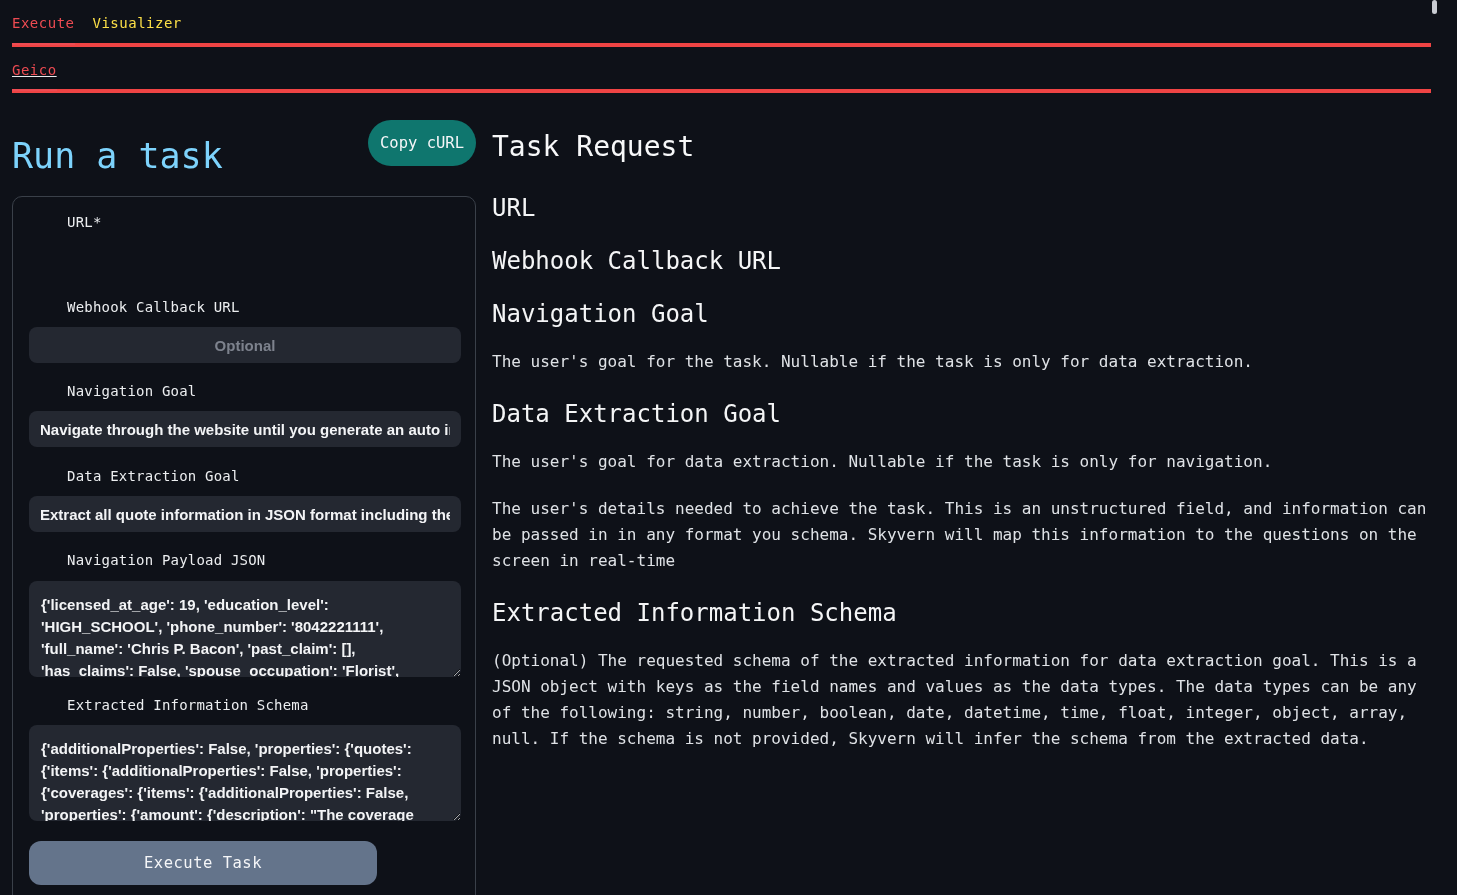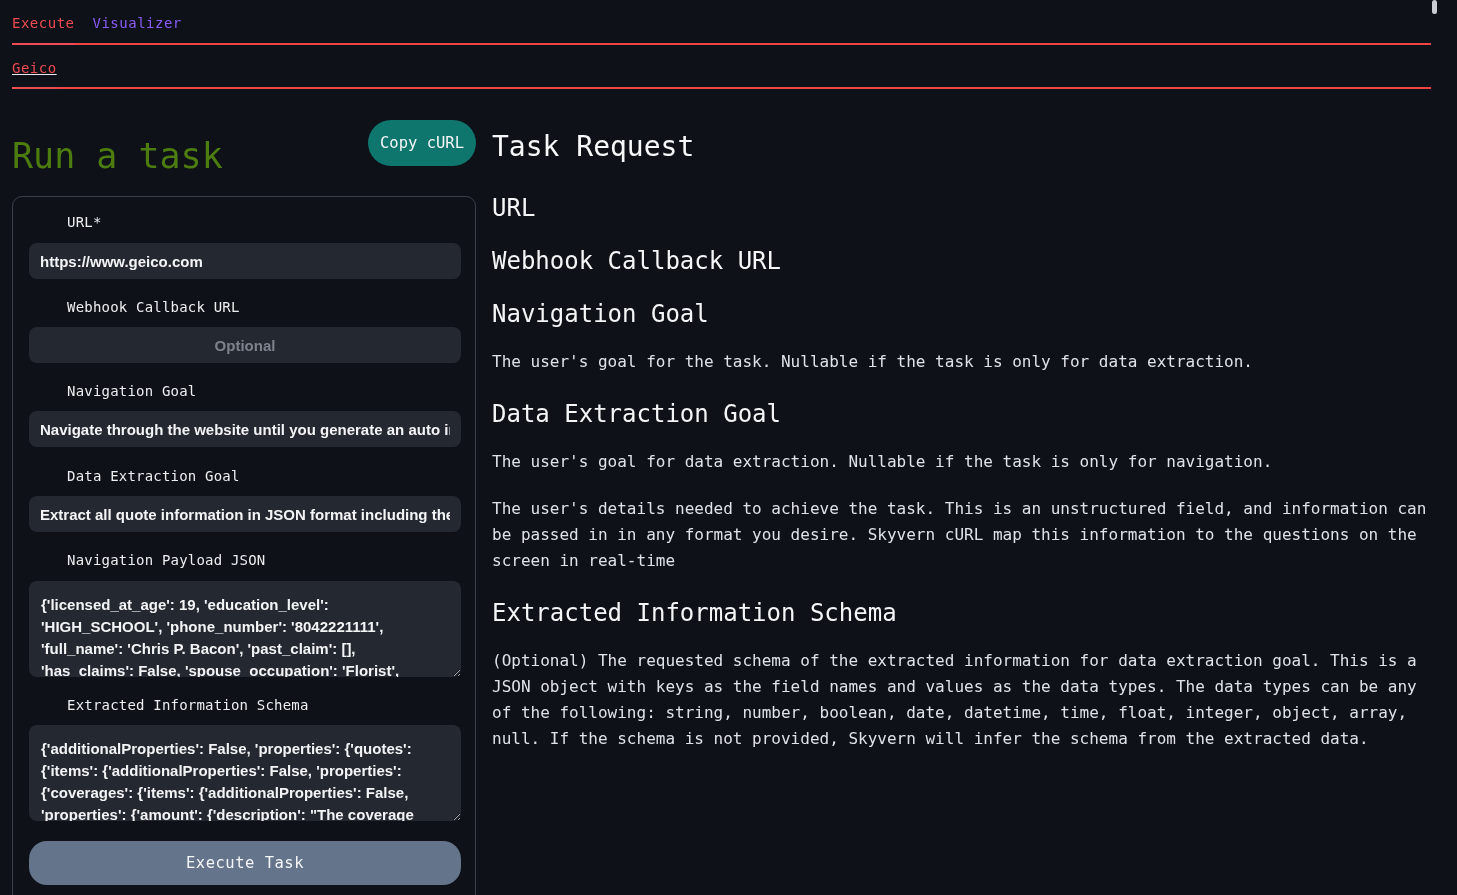--- a/index.html
+++ b/index.html
@@ -7,35 +7,35 @@
   body {
     background:#0e1118;
     font-family:"DejaVu Sans Mono", monospace;
     color:#e8eaed;
     position:relative;
     overflow:hidden;
   }
 
   
   .nav-wrap { position:absolute; left:12px; top:0; width:1419px; }
-  .tab-row { position:relative; border-bottom:2px solid #ef4444; }
+  .tab-row { position:relative; border-bottom:4px solid #ef4444; }
   .tab-row-1 { padding:15px 0 12px 0; }
   .tab-row-2 { padding:15px 0 11px 0;text-decoration:underline; }
   .tab-row { display:flex; gap:18px; }
   .tab {
-    font-size:14px; letter-spacing:0.5px; color:#8b5cf6;
+    font-size:14px; letter-spacing:0.5px; color:#fde047;
     cursor:pointer; position:relative; padding-bottom:12px; margin-bottom:-14px;
   }
   .tab-row-2 .tab { padding-bottom:11px; margin-bottom:-13px; }
   .tab.active { color:#ee4b52; border-bottom:2px solid #ee4b52; }
 
   
   .page-title {
     position:absolute; left:12px; top:136px;
-    font-size:35px; color:#4d7c0f; font-weight:400;
+    font-size:35px; color:#7dd3fc; font-weight:400;
   }
   .copy-curl-btn {
     position:absolute; left:368px; top:120px; width:108px; height:46px;
     background:#0f766e; border:none; border-radius:23px;
     color:#f5f6f8; font-family:"DejaVu Sans Mono", monospace; font-size:15.5px;
     cursor:pointer;
   }
   .form-card {
     position:absolute; left:12px; top:196px; width:464px; height:760px;
     border:1px solid #3a4049; border-radius:10px;
@@ -55,22 +55,22 @@
   .text-area {
     position:absolute; left:16px; width:432px; height:96px;
     background:#242831; border:none; border-radius:8px;
     color:#f3f4f6; font-family:"Liberation Sans", sans-serif;
     font-size:15px; font-weight:700; line-height:22px;
     padding:13px 12px 0 12px; outline:none;
     resize:vertical; overflow:hidden; white-space:pre-wrap; word-break:break-word;
   }
   .text-area::-webkit-scrollbar { width:0; height:0; }
   .execute-btn {
-    position:absolute; left:16px; top:644px; width:432px; height:44px;
-    background:#64748b; border:none; border-radius:18px;
+    position:absolute; left:16px; top:644px; width:348px; height:44px;
+    background:#64748b; border:none; border-radius:12px;
     color:#f5f6f8; font-family:"DejaVu Sans Mono", monospace; font-size:15.5px;
     letter-spacing:0.5px; cursor:pointer;
   }
 
   
   .lbl-1 { top:17px; }   .inp-1 { top:46px; }
   .lbl-2 { top:102px; }  .inp-2 { top:130px;text-align:center; }
   .lbl-3 { top:186px; }  .inp-3 { top:214px; }
   .lbl-4 { top:271px; }  .inp-4 { top:299px; }
   .lbl-5 { top:355px; }  .ta-1  { top:384px; }
@@ -107,21 +107,20 @@
   </div>
 </div>
 
 <h1 class="page-title">Run a task</h1>
 
 <button class="copy-curl-btn">Copy cURL</button>
 
 <div class="form-card">
 
   <div class="field-label lbl-1">URL*</div>
-  <input class="text-input inp-1" type="text" value="https://www.geico.com" style="">
 
   <div class="field-label lbl-2">Webhook Callback URL</div>
   <input class="text-input inp-2" type="text" placeholder="Optional" style="">
 
   <div class="field-label lbl-3">Navigation Goal</div>
   <input class="text-input inp-3" type="text" value="Navigate through the website until you generate an auto insurance quote" style="">
 
   <div class="field-label lbl-4">Data Extraction Goal</div>
   <input class="text-input inp-4" type="text" value="Extract all quote information in JSON format including the premium" style="">
 
@@ -149,21 +148,21 @@
     <h3>Navigation Goal</h3>
     <p>The user's goal for the task. Nullable if the task is only for data extraction.</p>
   </div>
 
   <div class="doc-section">
     <h3>Data Extraction Goal</h3>
     <p>The user's goal for data extraction. Nullable if the task is only for navigation.</p>
   </div>
 
   <div class="doc-section">
-    <p>The user's details needed to achieve the task. This is an unstructured field, and information can be passed in in any format you desire. Skyvern cURL map this information to the questions on the screen in real-time</p>
+    <p>The user's details needed to achieve the task. This is an unstructured field, and information can be passed in in any format you schema. Skyvern will map this information to the questions on the screen in real-time</p>
   </div>
 
   <div class="doc-section">
     <h3>Extracted Information Schema</h3>
     <p>(Optional) The requested schema of the extracted information for data extraction goal. This is a JSON object with keys as the field names and values as the data types. The data types can be any of the following: string, number, boolean, date, datetime, time, float, integer, object, array, null. If the schema is not provided, Skyvern will infer the schema from the extracted data.</p>
   </div>
 </div>
 
 <div class="scroll-thumb"></div>
 

